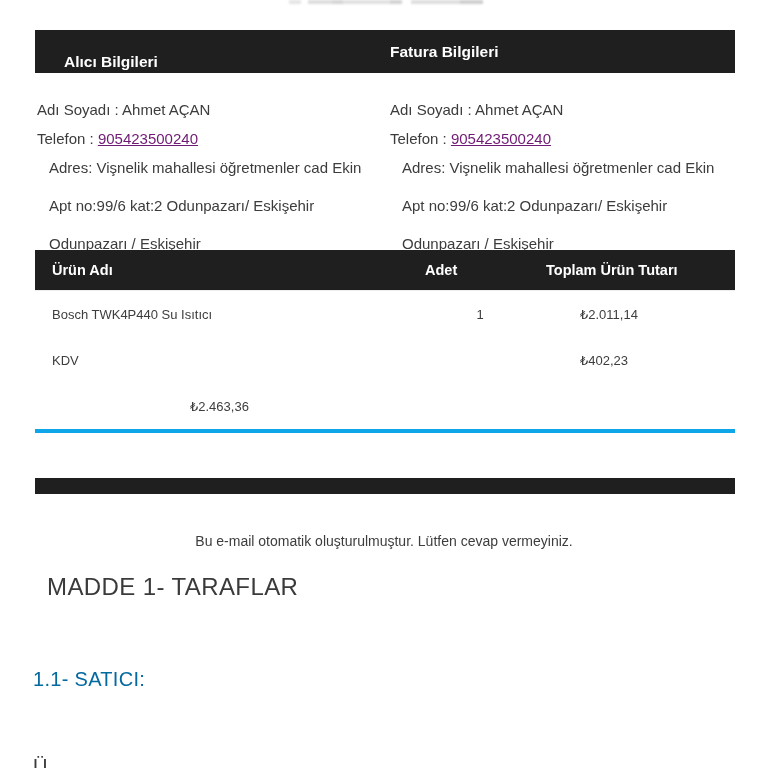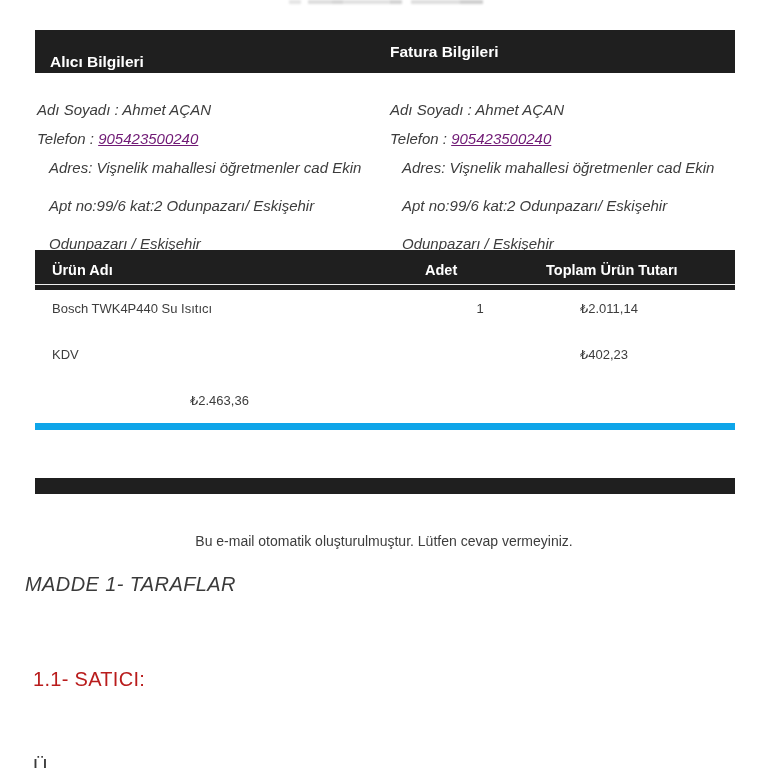--- a/index.html
+++ b/index.html
@@ -8,55 +8,55 @@
 
   
   .top-fragment { position:absolute; left:289px; top:0; width:194px; height:4px;
     background:linear-gradient(90deg,#b9b9b9 0 6%,transparent 6% 10%,#a5a5a5 10% 22%,#8f8f8f 22% 28%,#b0b0b0 28% 52%,#888 52% 58%,transparent 58% 63%,#a8a8a8 63% 88%,#7e7e7e 88% 100%);
     filter:blur(1.1px); opacity:.38; }
 
   
   .info-bar { position:absolute; left:35px; top:30px; width:700px; height:43px;
     background:#1f1f1f; display:flex; align-items:center; }
   .info-bar .hcell { width:50%; box-sizing:border-box; color:#ffffff; font-weight:bold; font-size:15.5px; }
-  .info-bar .hcell.left  { padding-left:15px;margin-top:20px; }
+  .info-bar .hcell.left  { padding-left:29px;margin-top:20px; }
   .info-bar .hcell.right { padding-left:5px; }
 
   
   .info-cols { position:absolute; left:35px; top:96px; width:700px; display:flex; }
   .info-col { width:350px; box-sizing:border-box; }
   .info-col.left  { padding-left:2px; }
   .info-col.right { padding-left:5px; }
-  .info-col p { margin:0 0 2px 0; font-size:15px; line-height:27px; color:#3c3c3c;font-style:italic; }
+  .info-col p { margin:0 0 2px 0; font-size:15px; line-height:27px; color:#3c3c3c; }
   .info-col p.addr { margin:12px; line-height:26px; }
   .info-col p.addr.first { margin-top:3px; }
   a.phone-link { color:#701a75; text-decoration:underline; }
 
   
   .table-header { position:absolute; left:35px; top:250px; width:700px; height:40px;
     background:#1f1f1f; display:flex; align-items:center; color:#ffffff; font-weight:bold; font-size:14.5px; }
   .th-product { flex:1; padding-left:17px; }
   .th-qty { width:110px; text-align:left; }
   .th-total { width:200px; padding-left:11px; box-sizing:border-box; }
 
-  .table-body { position:absolute; left:35px; top:284px; width:700px;
-    border-top:1px solid #ededed; border-bottom:7px solid #0ea5e9; }
+  .table-body { position:absolute; left:35px; top:290px; width:700px;
+    border-top:1px solid #ededed; border-bottom:4px solid #0ea5e9; }
   .trow { display:flex; align-items:center; height:46px; font-size:13px; color:#3d3d3d; }
   .td-product { flex:1; padding-left:17px; }
   .td-qty { width:110px; text-align:center; }
   .td-total { width:200px; padding-left:45px; box-sizing:border-box; }
 
   
   .divider-bar { position:absolute; left:35px; top:478px; width:700px; height:16px; background:#1f1f1f; }
 
   .footer-note { position:absolute; left:0; top:533px; width:768px; text-align:center;
     font-size:14px; color:#3d3d3d; }
 
-  .heading-madde  { position:absolute; left:25px; top:573px; font-size:20px; letter-spacing:.4px; color:#3a3a3a;font-style:italic; }
-  .heading-satici { position:absolute; left:33px; top:668px; font-size:20px; letter-spacing:.3px; color:#b91c1c; }
+  .heading-madde  { position:absolute; left:47px; top:573px; font-size:24px; letter-spacing:.4px; color:#3a3a3a; }
+  .heading-satici { position:absolute; left:33px; top:668px; font-size:20px; letter-spacing:.3px; color:#0369a1; }
 
   
   .bottom-fragment { position:absolute; left:33px; top:755px; font-size:20px; color:#3a3a3a; }
 </style>
 </head>
 <body>
 
 <div class="page">
 
   <div class="top-fragment"></div>

